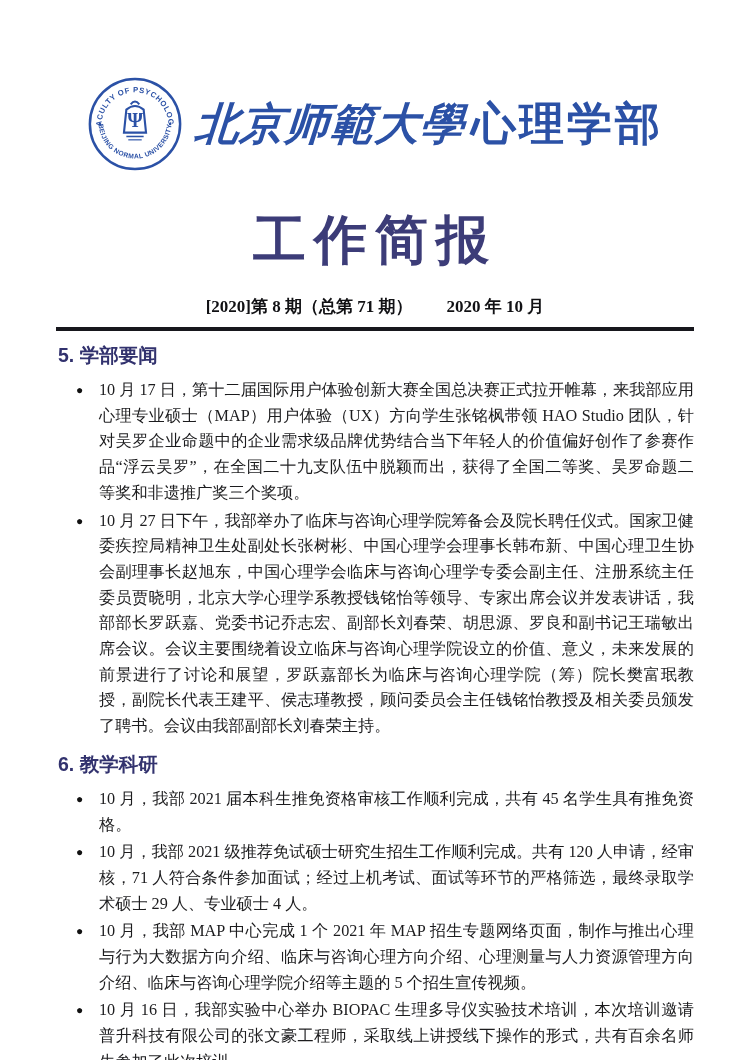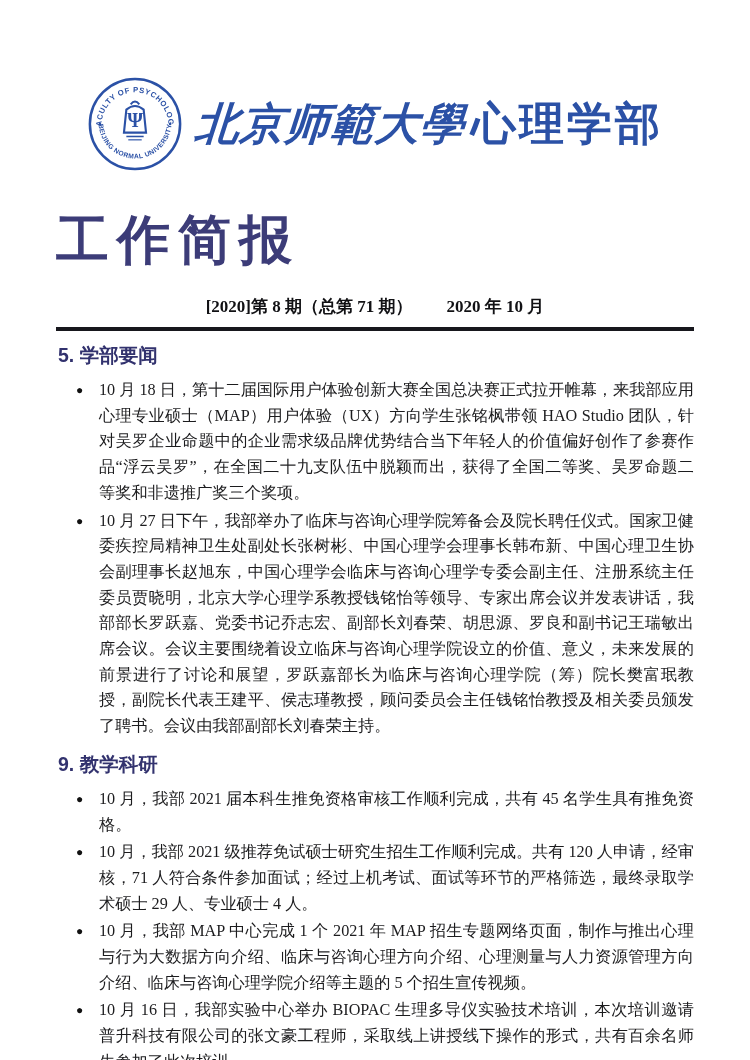--- a/index.html
+++ b/index.html
@@ -43,21 +43,21 @@
     font-family: "Liberation Sans", sans-serif;
     font-weight: 900;
     font-size: 45px;
     letter-spacing: 3px;
     margin-left: 6px;
   }
 
   
   .doc-title {
     margin-top: 34px;
-    text-align: left;
+    text-align: center;
     font-family: "Liberation Serif", serif;
     font-weight: bold;
     font-size: 53px;
     line-height: 60px;
     letter-spacing: 8px;
     color: #3c3c78;
   }
   .issue-row {
     margin-top: 26px;
     text-align: center;
@@ -140,31 +140,31 @@
       <span class="issue-no">[2020]第 8 期（总第 71 期）</span><span>2020 年 10 月</span>
     </div>
 
     <div class="double-rule"></div>
 
     <section>
       <h2 class="section-heading">5. 学部要闻</h2>
       <ul class="bullets">
         <li>
           <span class="dot">●</span>
-          <span>10 月 18 日，第十二届国际用户体验创新大赛全国总决赛正式拉开帷幕，来我部应用心理专业硕士（MAP）用户体验（UX）方向学生张铭枫带领 HAO Studio 团队，针对吴罗企业命题中的企业需求级品牌优势结合当下年轻人的价值偏好创作了参赛作品“浮云吴罗”，在全国二十九支队伍中脱颖而出，获得了全国二等奖、吴罗命题二等奖和非遗推广奖三个奖项。</span>
+          <span>10 月 17 日，第十二届国际用户体验创新大赛全国总决赛正式拉开帷幕，来我部应用心理专业硕士（MAP）用户体验（UX）方向学生张铭枫带领 HAO Studio 团队，针对吴罗企业命题中的企业需求级品牌优势结合当下年轻人的价值偏好创作了参赛作品“浮云吴罗”，在全国二十九支队伍中脱颖而出，获得了全国二等奖、吴罗命题二等奖和非遗推广奖三个奖项。</span>
         </li>
         <li>
           <span class="dot">●</span>
           <span>10 月 27 日下午，我部举办了临床与咨询心理学院筹备会及院长聘任仪式。国家卫健委疾控局精神卫生处副处长张树彬、中国心理学会理事长韩布新、中国心理卫生协会副理事长赵旭东，中国心理学会临床与咨询心理学专委会副主任、注册系统主任委员贾晓明，北京大学心理学系教授钱铭怡等领导、专家出席会议并发表讲话，我部部长罗跃嘉、党委书记乔志宏、副部长刘春荣、胡思源、罗良和副书记王瑞敏出席会议。会议主要围绕着设立临床与咨询心理学院设立的价值、意义，未来发展的前景进行了讨论和展望，罗跃嘉部长为临床与咨询心理学院（筹）院长樊富珉教授，副院长代表王建平、侯志瑾教授，顾问委员会主任钱铭怡教授及相关委员颁发了聘书。会议由我部副部长刘春荣主持。</span>
         </li>
       </ul>
     </section>
 
     <section>
-      <h2 class="section-heading">9. 教学科研</h2>
+      <h2 class="section-heading">6. 教学科研</h2>
       <ul class="bullets">
         <li>
           <span class="dot">●</span>
           <span>10 月，我部 2021 届本科生推免资格审核工作顺利完成，共有 45 名学生具有推免资格。</span>
         </li>
         <li>
           <span class="dot">●</span>
           <span>10 月，我部 2021 级推荐免试硕士研究生招生工作顺利完成。共有 120 人申请，经审核，71 人符合条件参加面试；经过上机考试、面试等环节的严格筛选，最终录取学术硕士 29 人、专业硕士 4 人。</span>
         </li>
         <li>

